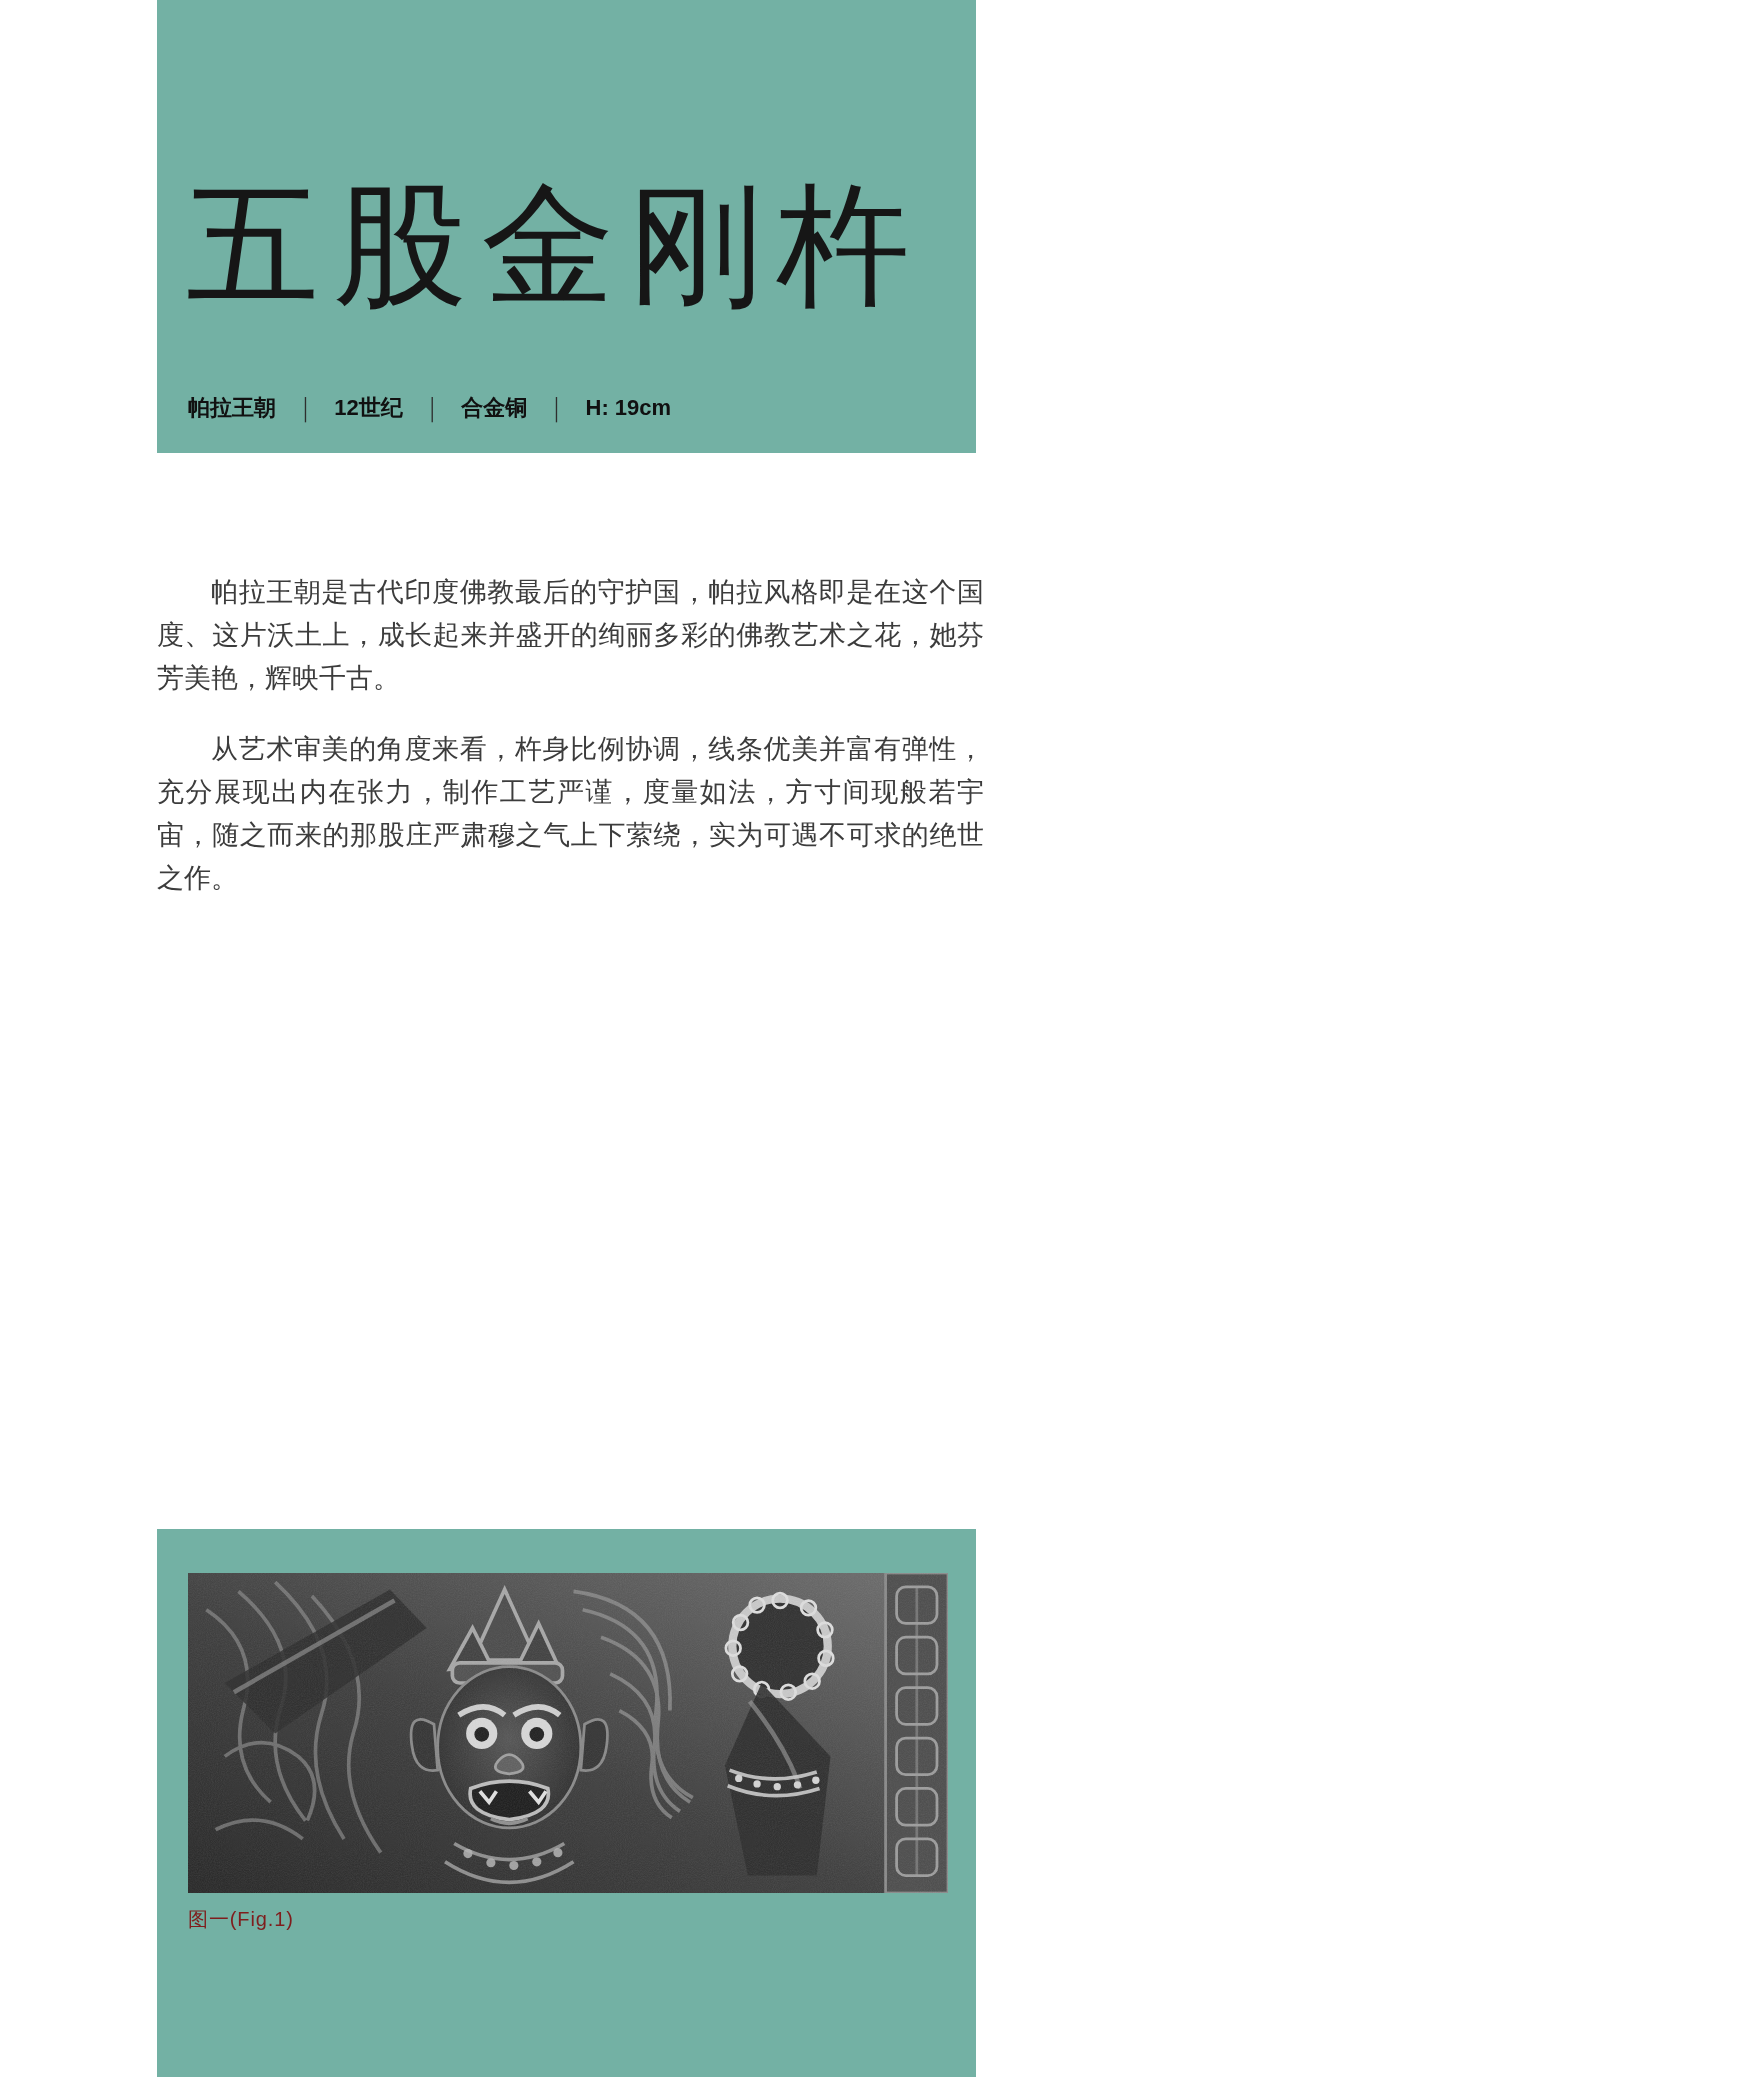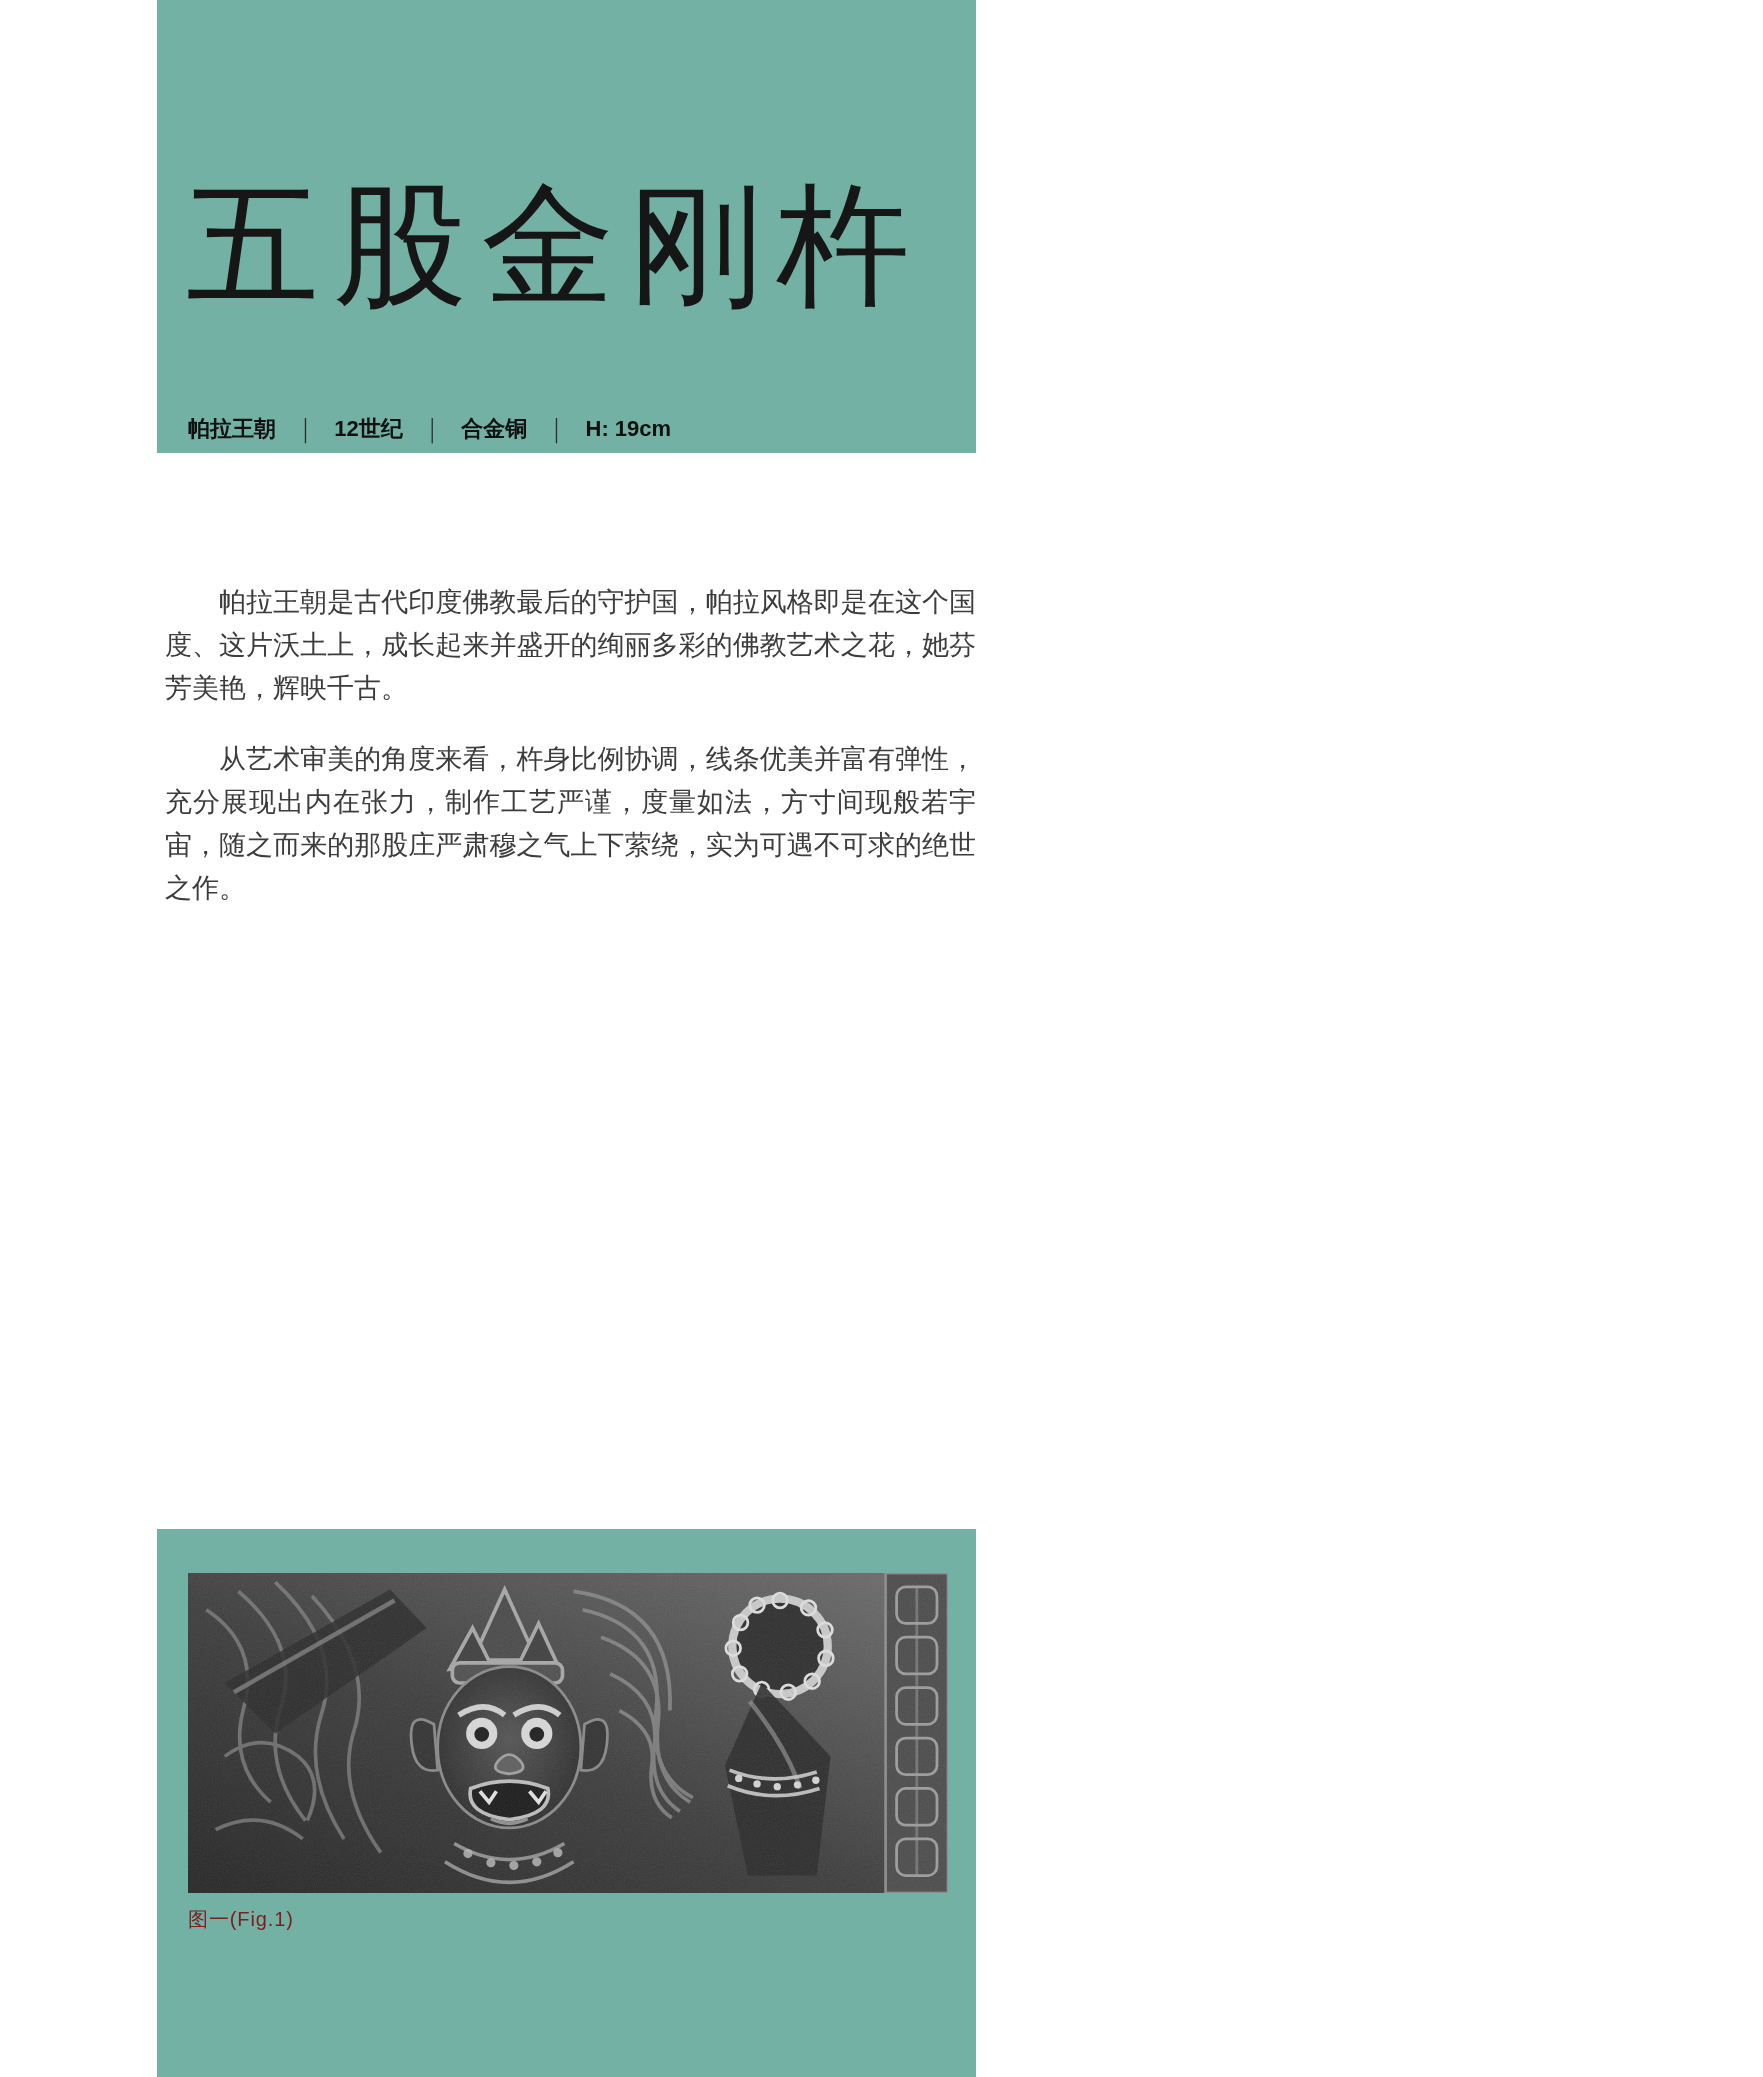--- a/index.html
+++ b/index.html
@@ -14,36 +14,36 @@
   .header-block{
     position:absolute;left:157px;top:0;width:819px;height:453px;
     background:#73b1a4;
   }
   .page-title{
     position:absolute;left:29px;top:176px;margin:0;
     font-size:133px;font-weight:100;line-height:1.05;
     letter-spacing:14.7px;color:#161616;white-space:nowrap;
   }
   .meta-row{
-    position:absolute;left:31px;bottom:9px;
+    position:absolute;left:31px;bottom:30px;
     font-size:22px;font-weight:bold;color:#111111;
     display:flex;align-items:center;white-space:nowrap;
   }
   .meta-sep{
     font-weight:300;color:#2e2e2e;margin:0 18.4px;
     transform:scaleY(1.15);display:inline-block;
   }
 
   
   .article{
     position:absolute;left:157px;top:573px;width:827px;
     font-size:27px;line-height:43px;color:#3c3c3c;
     text-align:justify;text-justify:inter-ideograph;
   }
-  .article p{margin:8px;text-indent:2em;}
+  .article p{margin:0;text-indent:2em;font-family:Liberation Mono, monospace;}
   .article p + p{margin-top:27.5px;}
 
   
   .figure-block{
     position:absolute;left:157px;top:1529px;width:819px;height:548px;
     background:#73b1a4;
   }
   .figure-photo{
     position:absolute;left:31px;top:44px;width:760px;height:320px;
     display:block;background:#3a3a3a;

